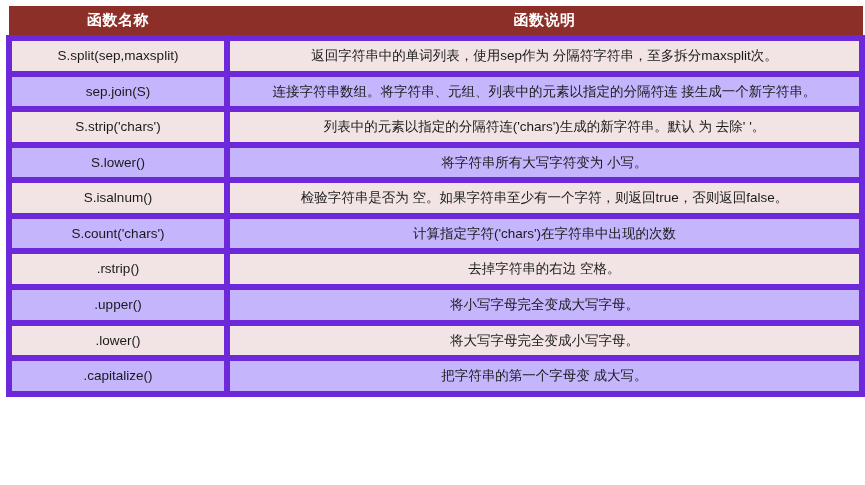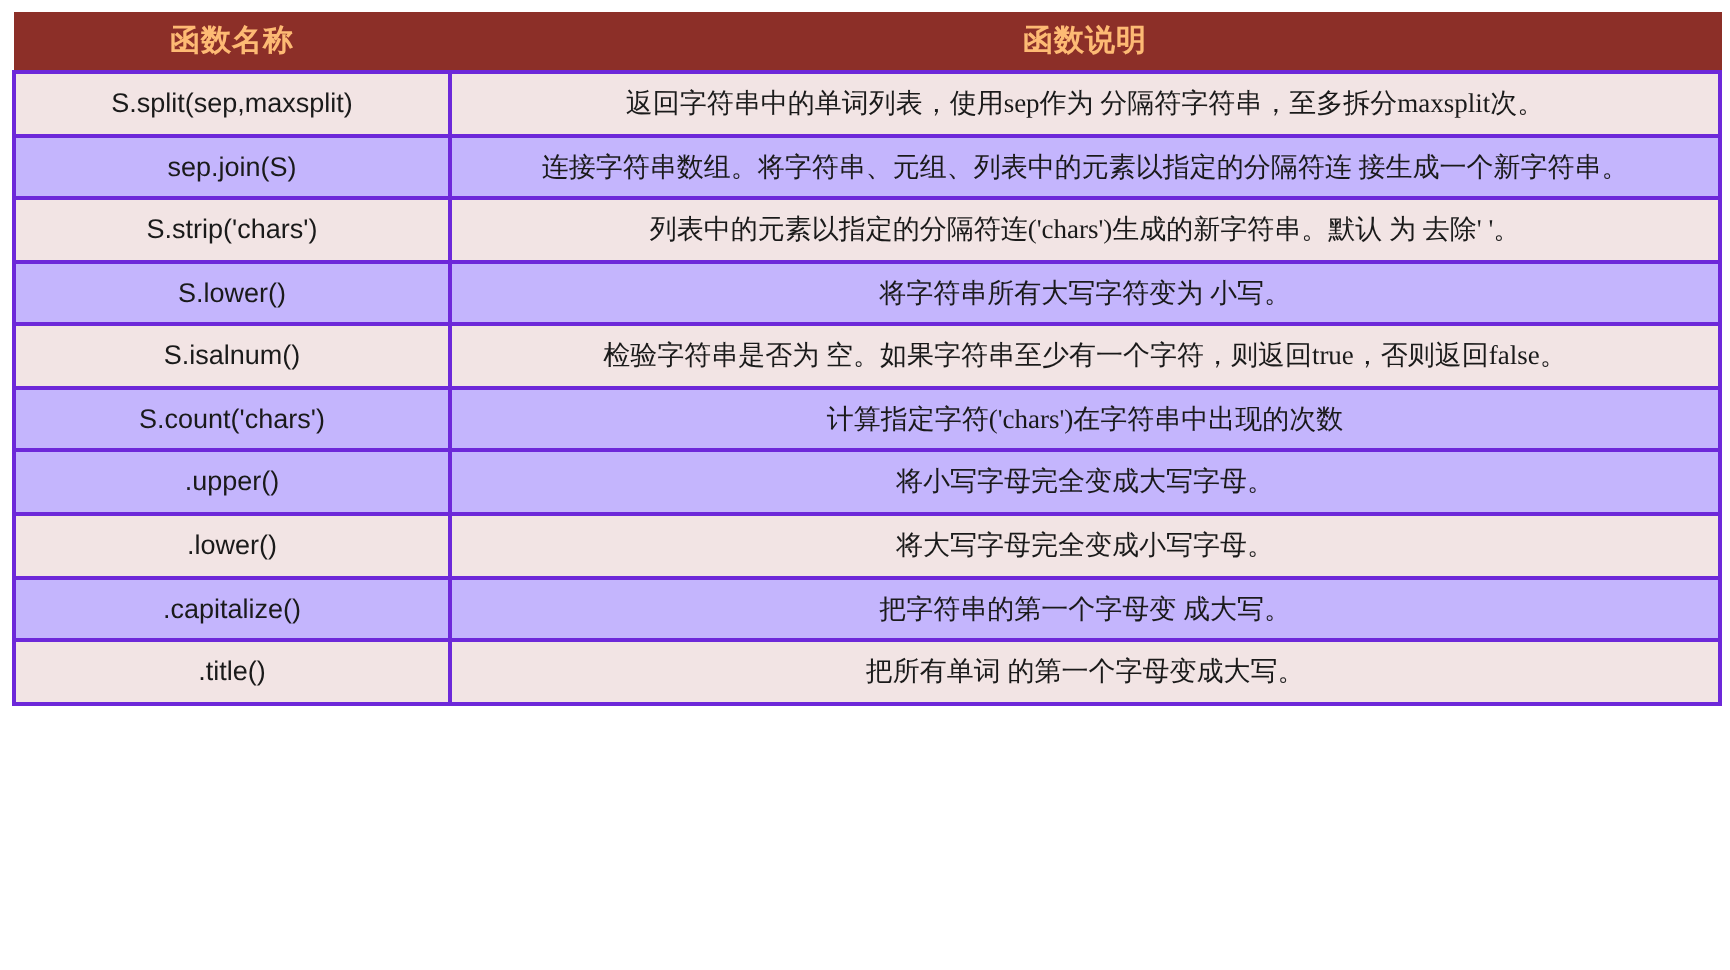--- a/index.html
+++ b/index.html
@@ -23,43 +23,42 @@
   table.func-table {
     border-collapse: collapse;
     width: 853px;
     table-layout: fixed;
     border: 1px solid #b9a6a6;
   }
   table.func-table col.c1 { width: 218px; }
   table.func-table col.c2 { width: 635px; }
   thead th {
     background: #8c2f28;
-    color: #fdba74;
+    color: #ffffff;
     font-size: 15px;
     font-weight: bold;
     text-align: center;
     padding: 4px 2px 5px 2px;
     border: 1px solid #8c2f28;
     letter-spacing: 0.5px;
   }
   tbody td {
-    border: 2px solid #6d28d9;
+    border: 6px solid #6d28d9;
     font-size: 13.5px;
     color: #1a1a1a;
     padding: 5px 8px;
     line-height: 1.45;
     vertical-align: middle;
   }
   tbody td.name {
     text-align: center;
     white-space: nowrap;
   }
   tbody td.desc {
     text-align: center;
-    font-family: Liberation Serif, serif;
   }
   tbody tr.odd td { background: #f2e4e4; }
   tbody tr.even td { background: #c4b5fd; }
 </style>
 </head>
 <body>
 
 <div class="sheet">
   <table class="func-table">
     <colgroup>
@@ -90,31 +89,31 @@
         <td class="desc">将字符串所有大写字符变为 小写。</td>
       </tr>
       <tr class="odd">
         <td class="name">S.isalnum()</td>
         <td class="desc">检验字符串是否为 空。如果字符串至少有一个字符，则返回true，否则返回false。</td>
       </tr>
       <tr class="even">
         <td class="name">S.count('chars')</td>
         <td class="desc">计算指定字符('chars')在字符串中出现的次数</td>
       </tr>
+      <tr class="odd">
+        <td class="name">.rstrip()</td>
+        <td class="desc">去掉字符串的右边 空格。</td>
+      </tr>
       <tr class="even">
         <td class="name">.upper()</td>
         <td class="desc">将小写字母完全变成大写字母。</td>
       </tr>
       <tr class="odd">
         <td class="name">.lower()</td>
         <td class="desc">将大写字母完全变成小写字母。</td>
       </tr>
       <tr class="even">
         <td class="name">.capitalize()</td>
         <td class="desc">把字符串的第一个字母变 成大写。</td>
       </tr>
-      <tr class="odd">
-        <td class="name">.title()</td>
-        <td class="desc">把所有单词 的第一个字母变成大写。</td>
-      </tr>
     </tbody>
   </table>
 </div>
 
 </body></html>

